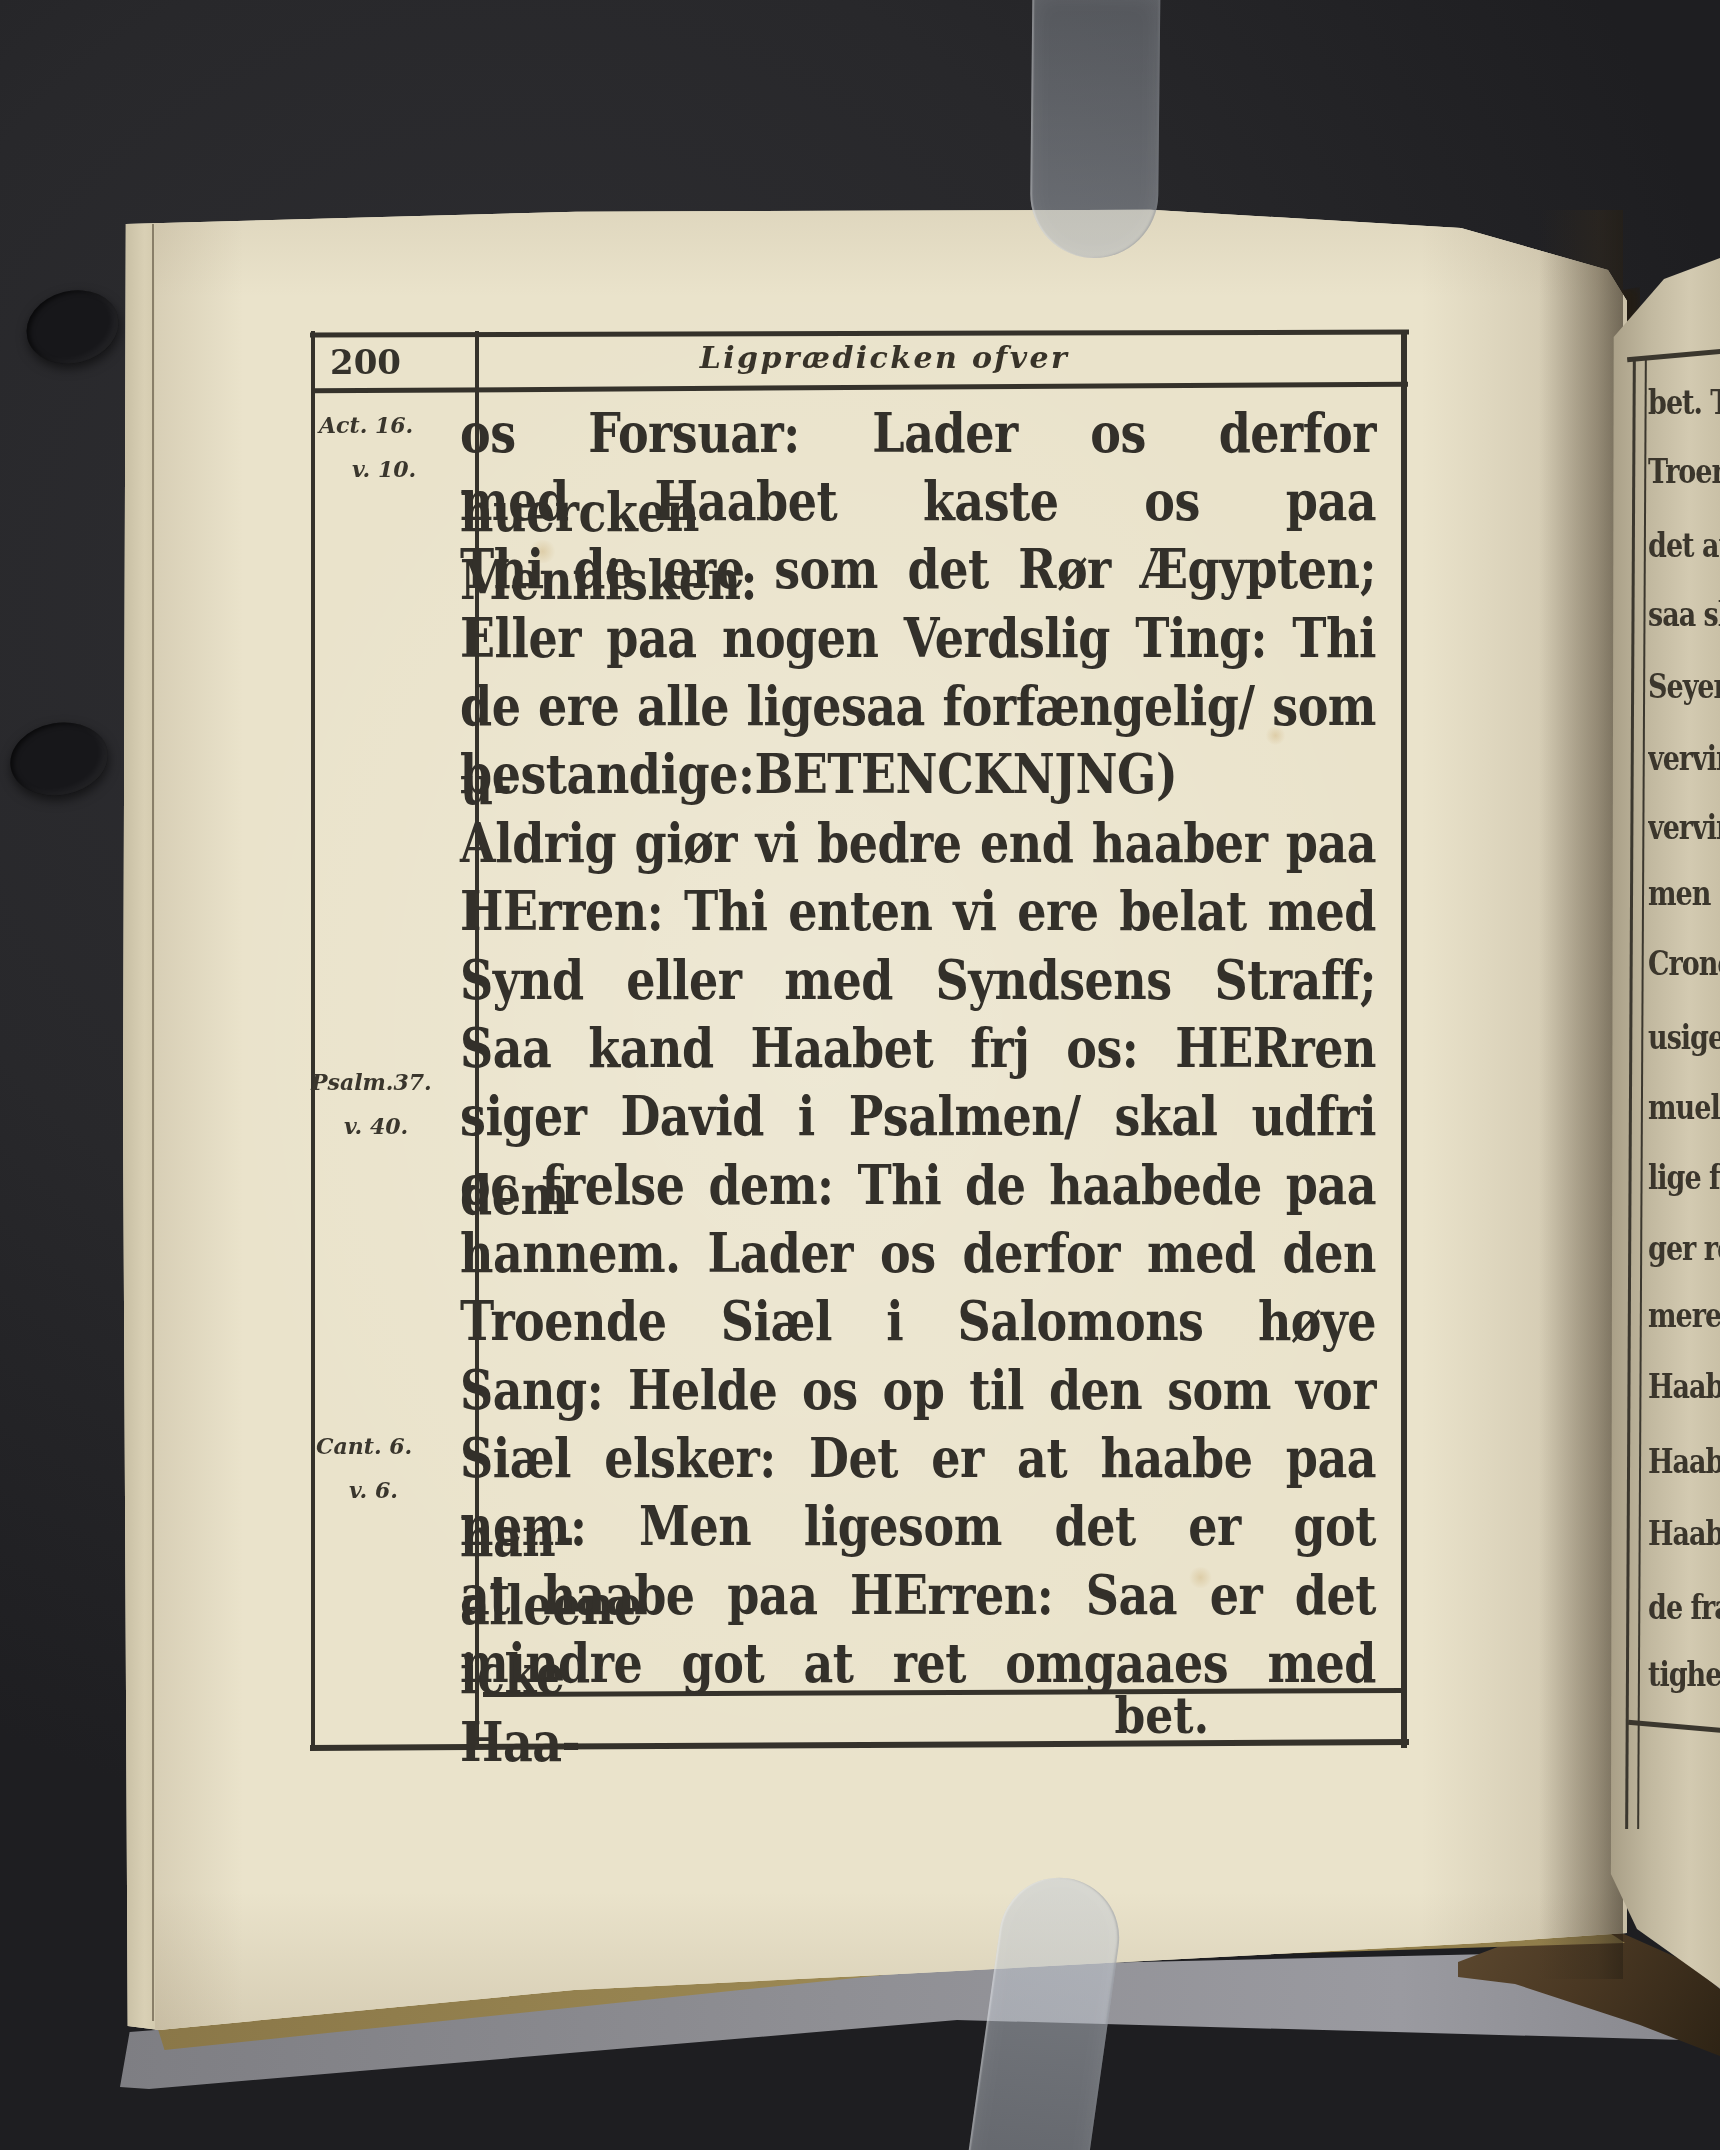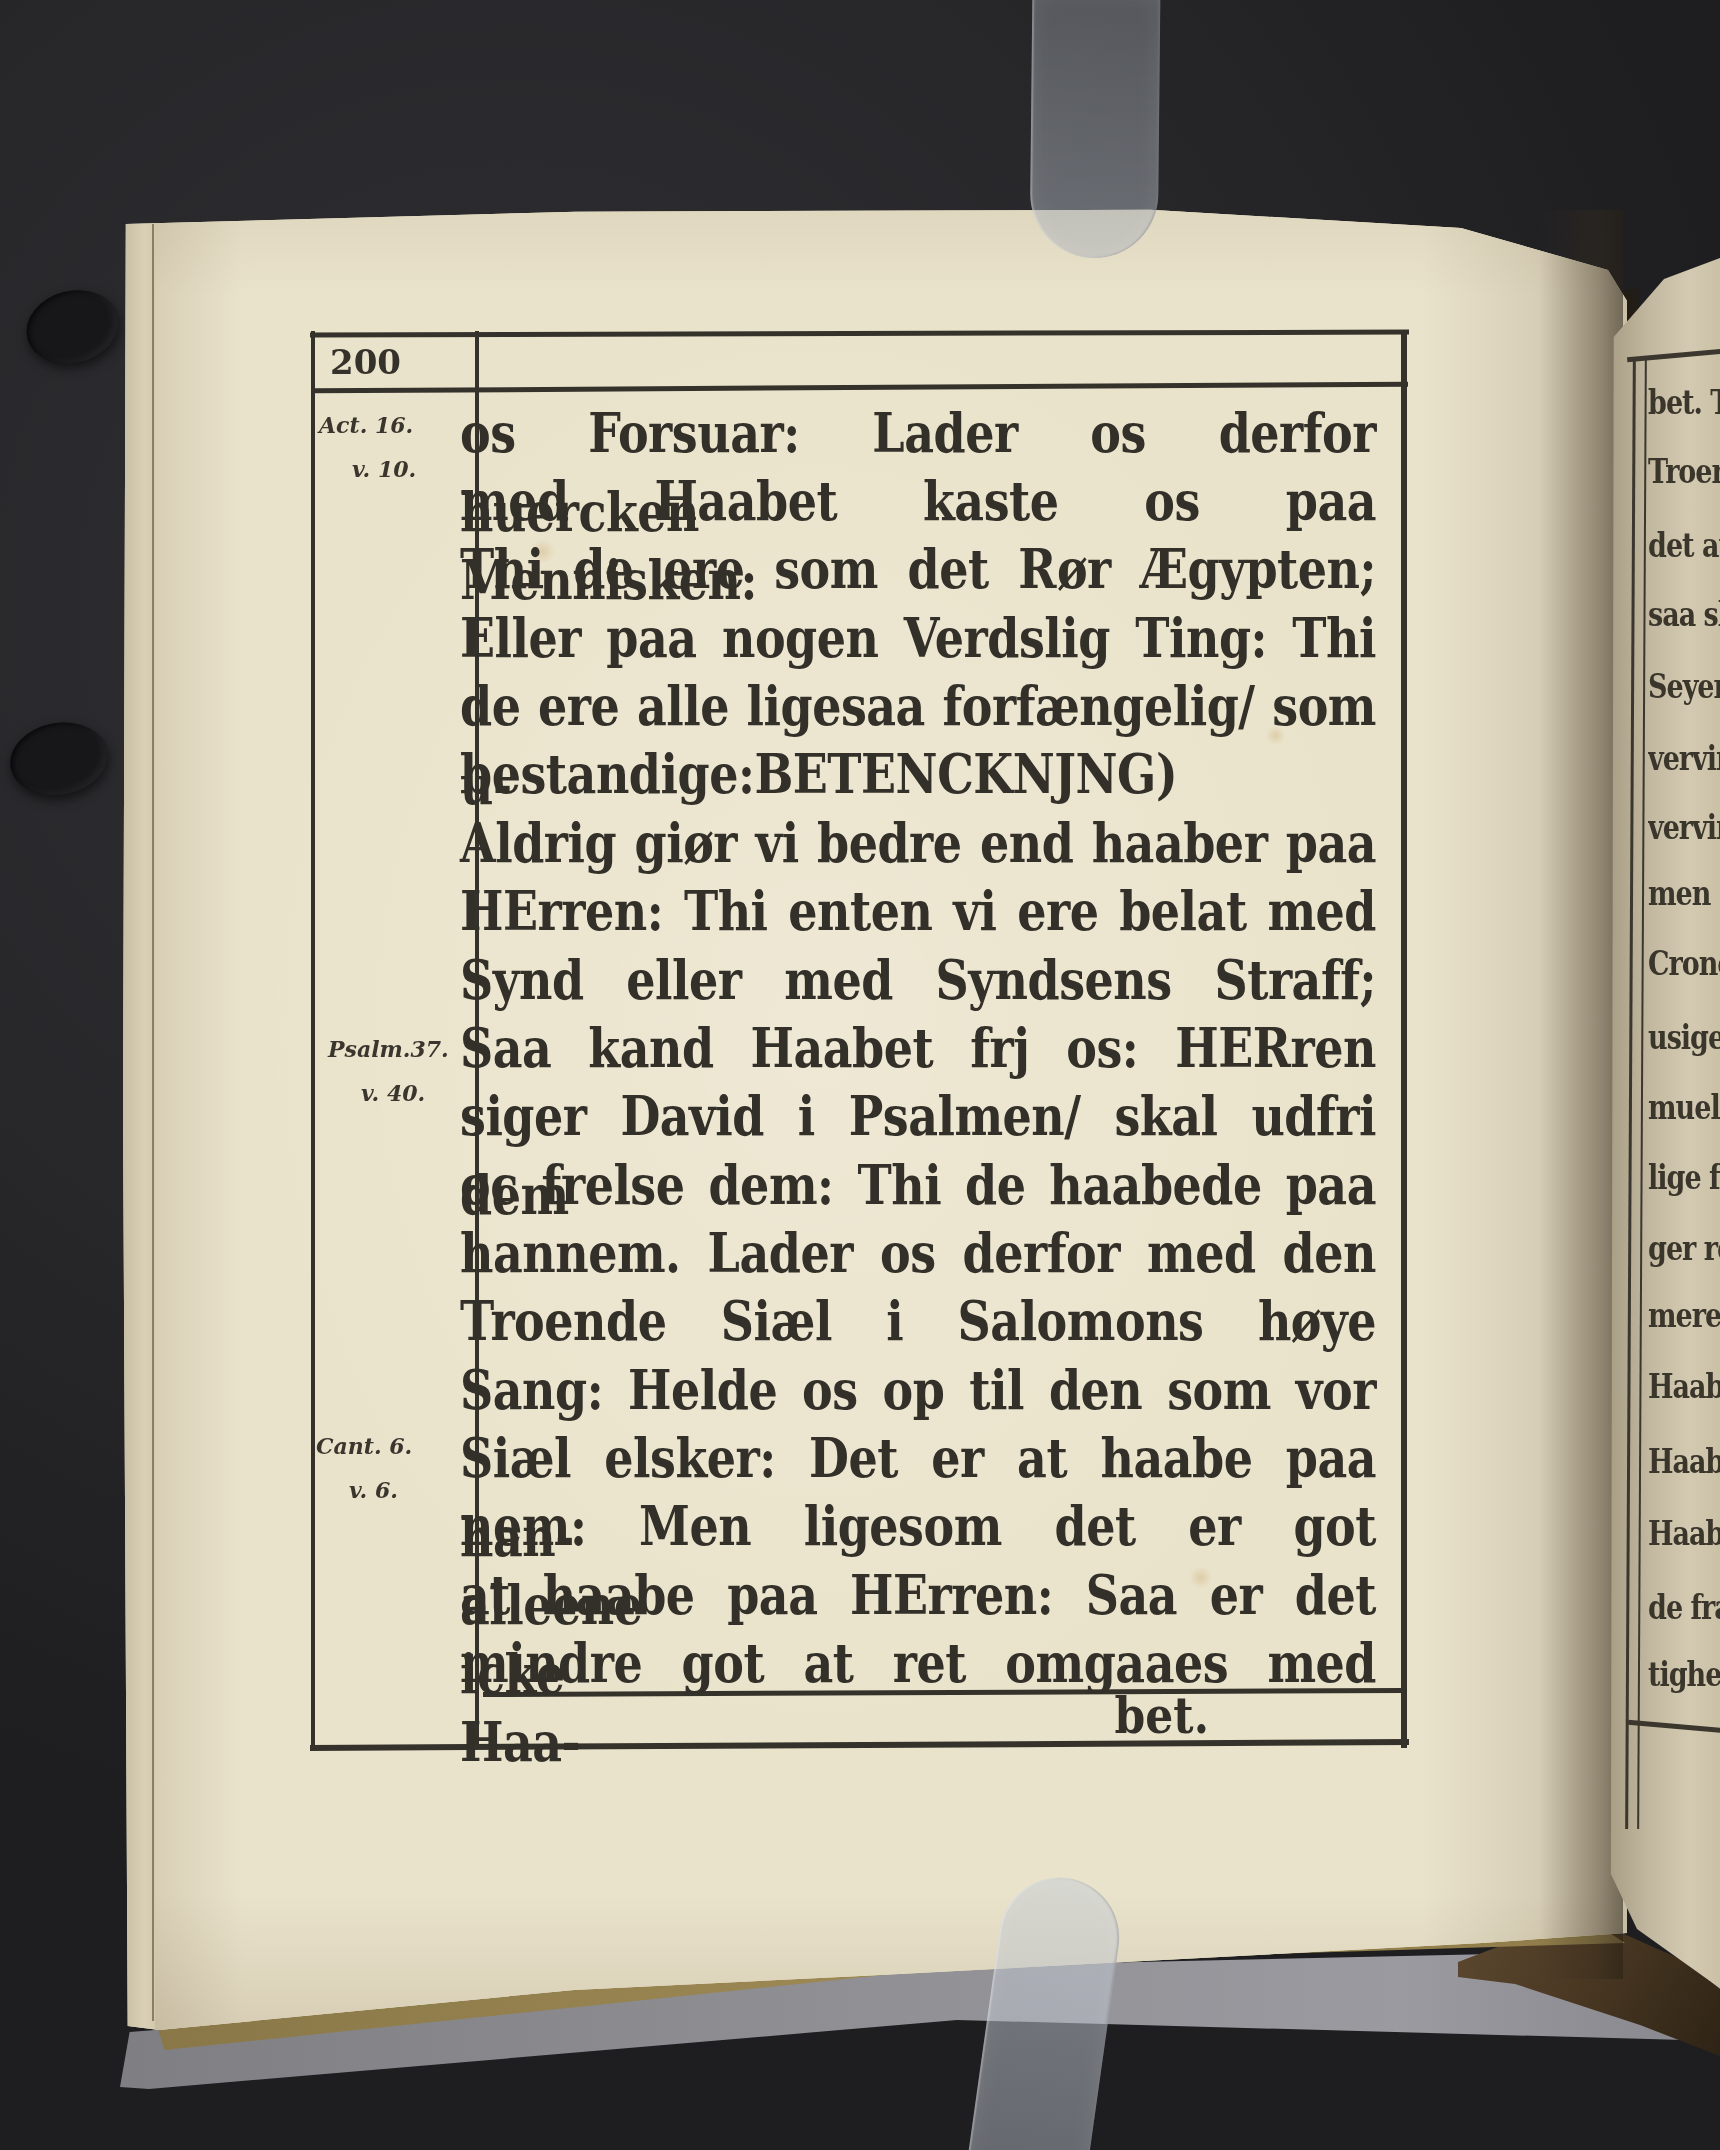--- a/index.html
+++ b/index.html
@@ -57,21 +57,21 @@
   #rule-bottom{left:310px;top:1742px;width:1099px;height:6.2px;transform:rotate(-.3deg);}
 
   #page-number{left:330px;top:342px;width:115px;height:48px;font-size:34px;font-weight:bold;color:#35322b;}
   #running-header{left:526px;top:340px;width:717px;height:48px;text-align:center;
       font-size:30px;font-weight:bold;font-style:italic;letter-spacing:2.4px;color:#383329;}
 
   .margin-note{position:absolute;width:158px;color:#3a362d;font-style:italic;font-weight:600;
       font-size:22px;line-height:44px;}
   .margin-note .verse{padding-left:33px;}
   #note1{left:319px;top:403px;}
-  #note2{left:311px;top:1027px;padding-left:17px;}
+  #note2{left:311px;top:1060px;}
   #note3{left:316px;top:1424px;}
 
   #textcol{left:460px;top:0;width:916px;height:2151px;}
   .tl{position:absolute;left:0;width:916px;height:68px;line-height:68px;
       font-weight:bold;font-size:46px;color:#33302a;letter-spacing:-0.5px;
       text-align:justify;text-align-last:justify;transform:scaleY(1.17);white-space:normal;}
   #catchword{left:1080px;top:1692px;width:129px;height:48px;line-height:48px;text-align:right;
       font-size:44px;font-weight:bold;color:#33302a;transform:scaleY(1.15);}
 
   
@@ -122,20 +122,21 @@
 
   <div class="rule" id="rule-top"></div>
   <div class="rule" id="rule-underheader"></div>
   <div class="rule" id="rule-left"></div>
   <div class="rule" id="rule-right"></div>
   <div class="rule" id="rule-divider"></div>
   <div class="rule" id="rule-endtext"></div>
   <div class="rule" id="rule-bottom"></div>
 
   <div class="abs" id="page-number">200</div>
+  <div class="abs" id="running-header">Ligprædicken ofver</div>
 
   <div class="margin-note" id="note1">
     <div>Act. 16.</div>
     <div class="verse">v. 10.</div>
   </div>
   <div class="margin-note" id="note2">
     <div>Psalm.37.</div>
     <div class="verse">v. 40.</div>
   </div>
   <div class="margin-note" id="note3">

